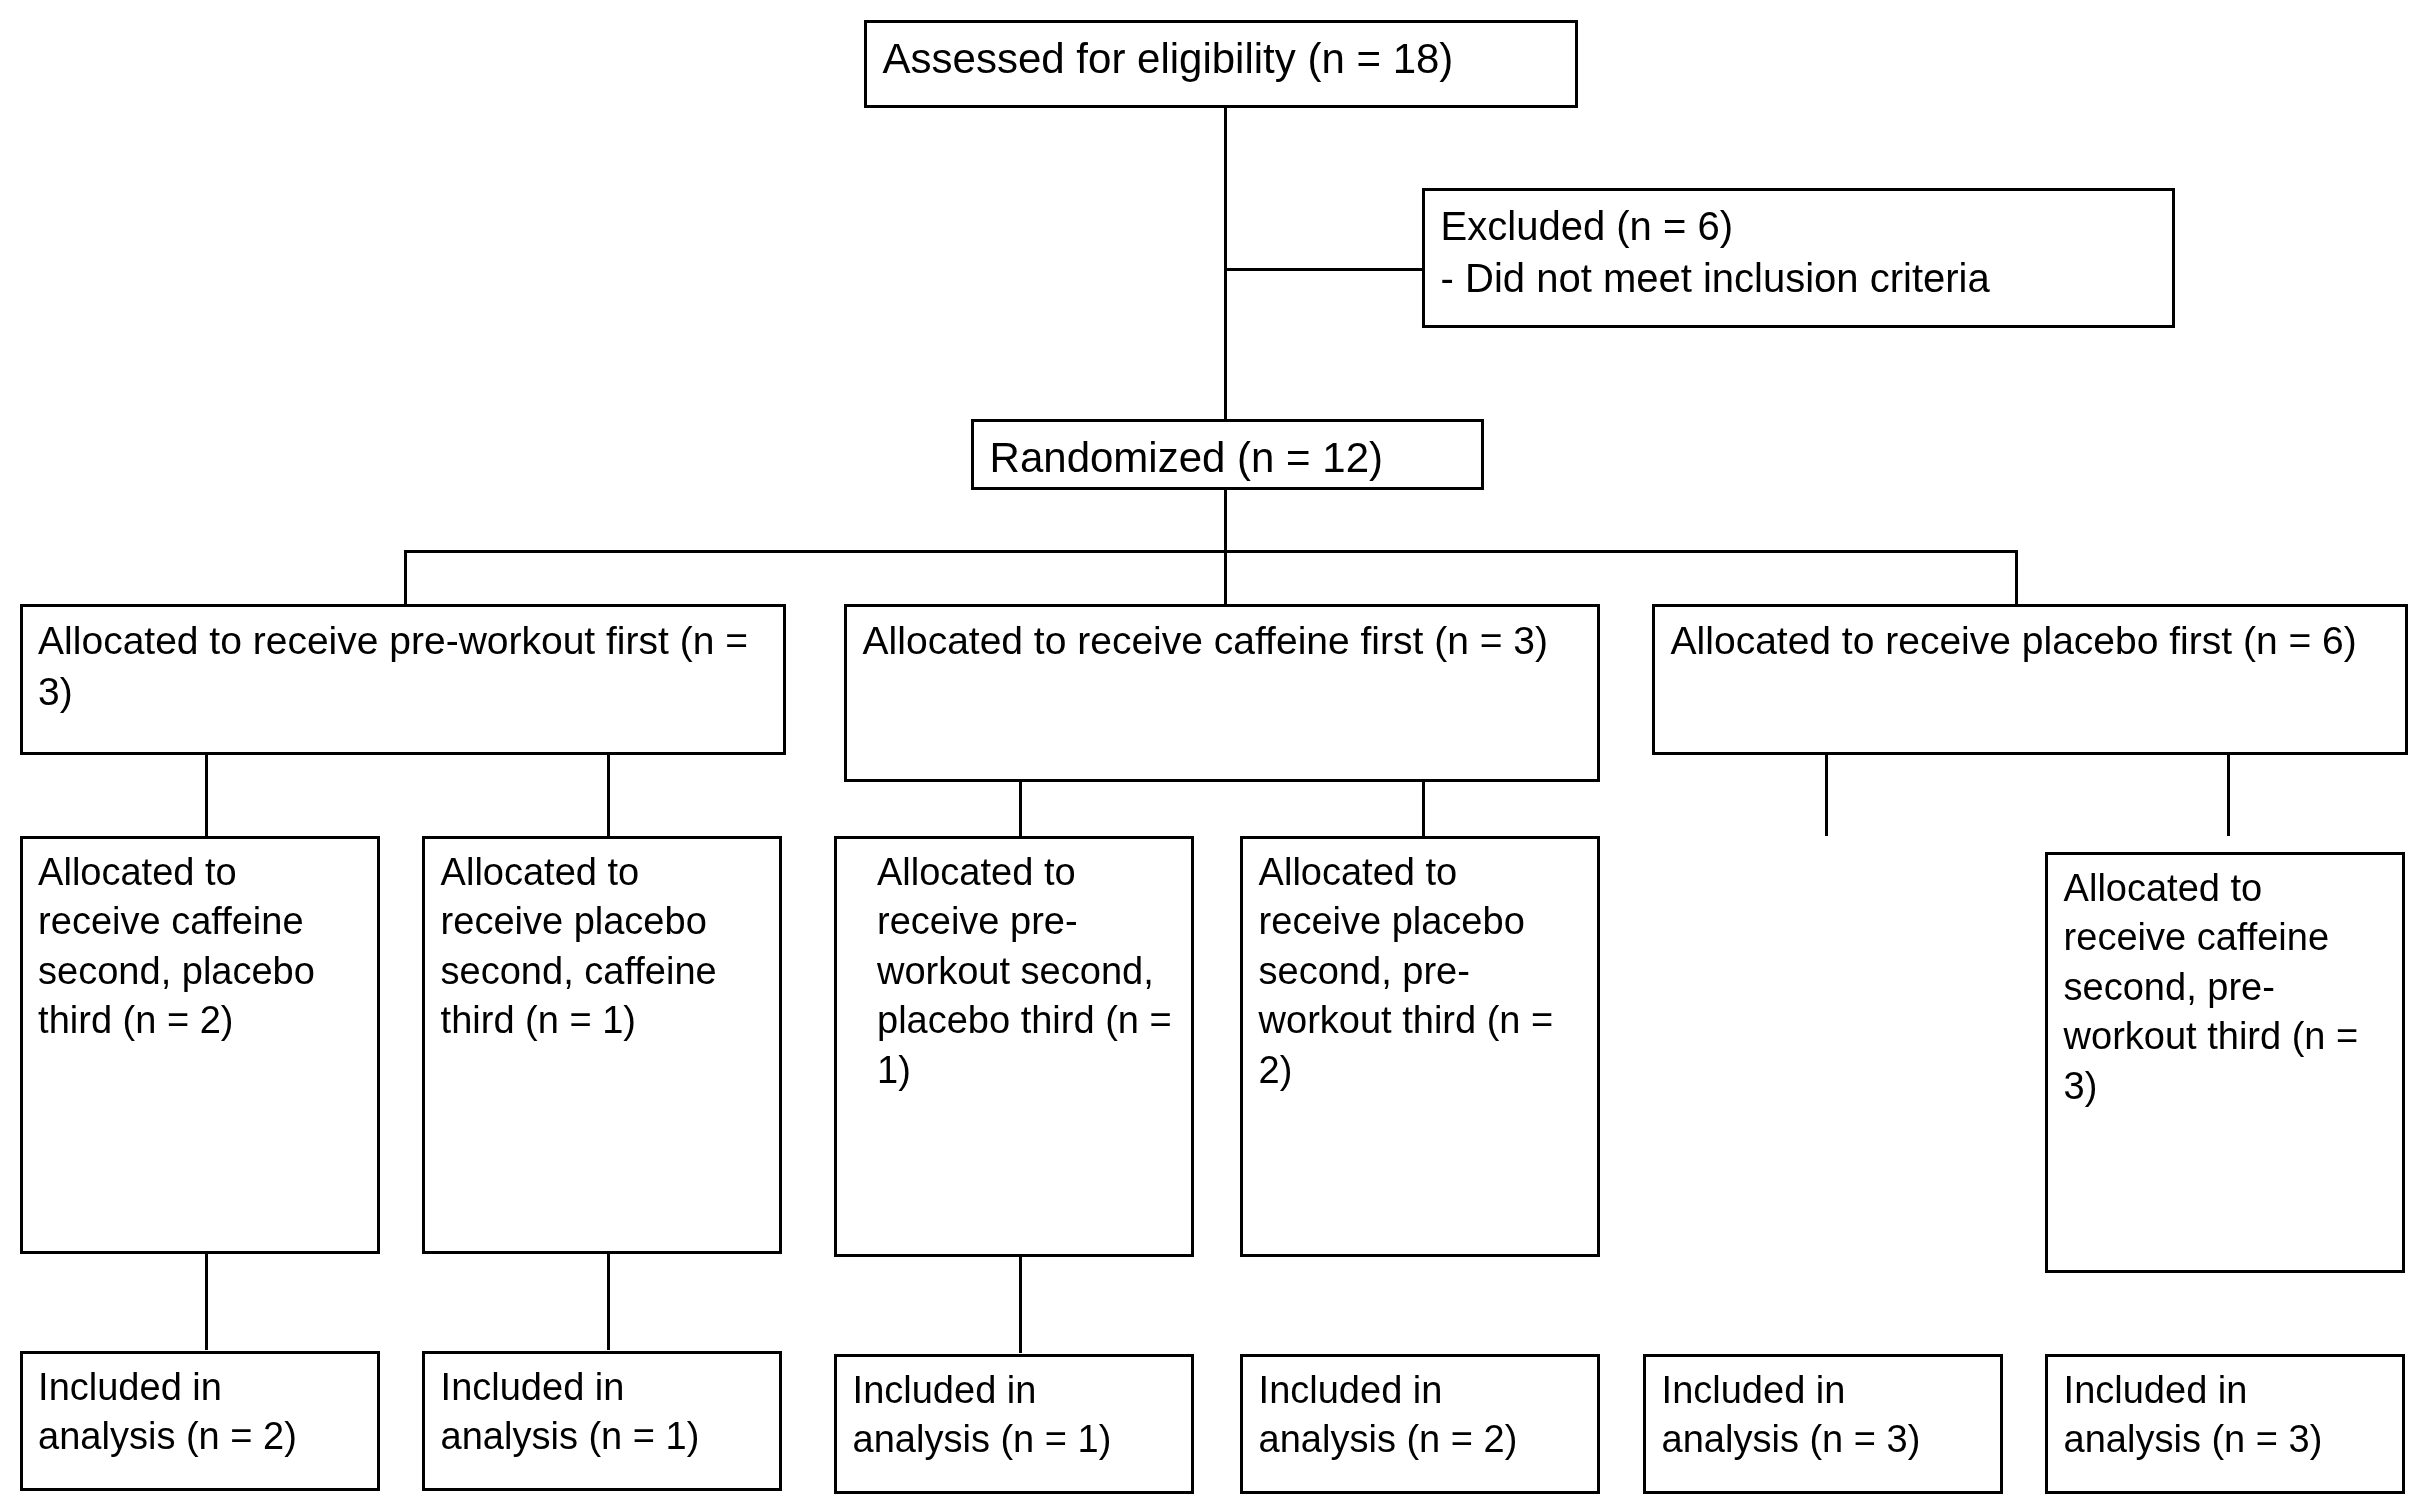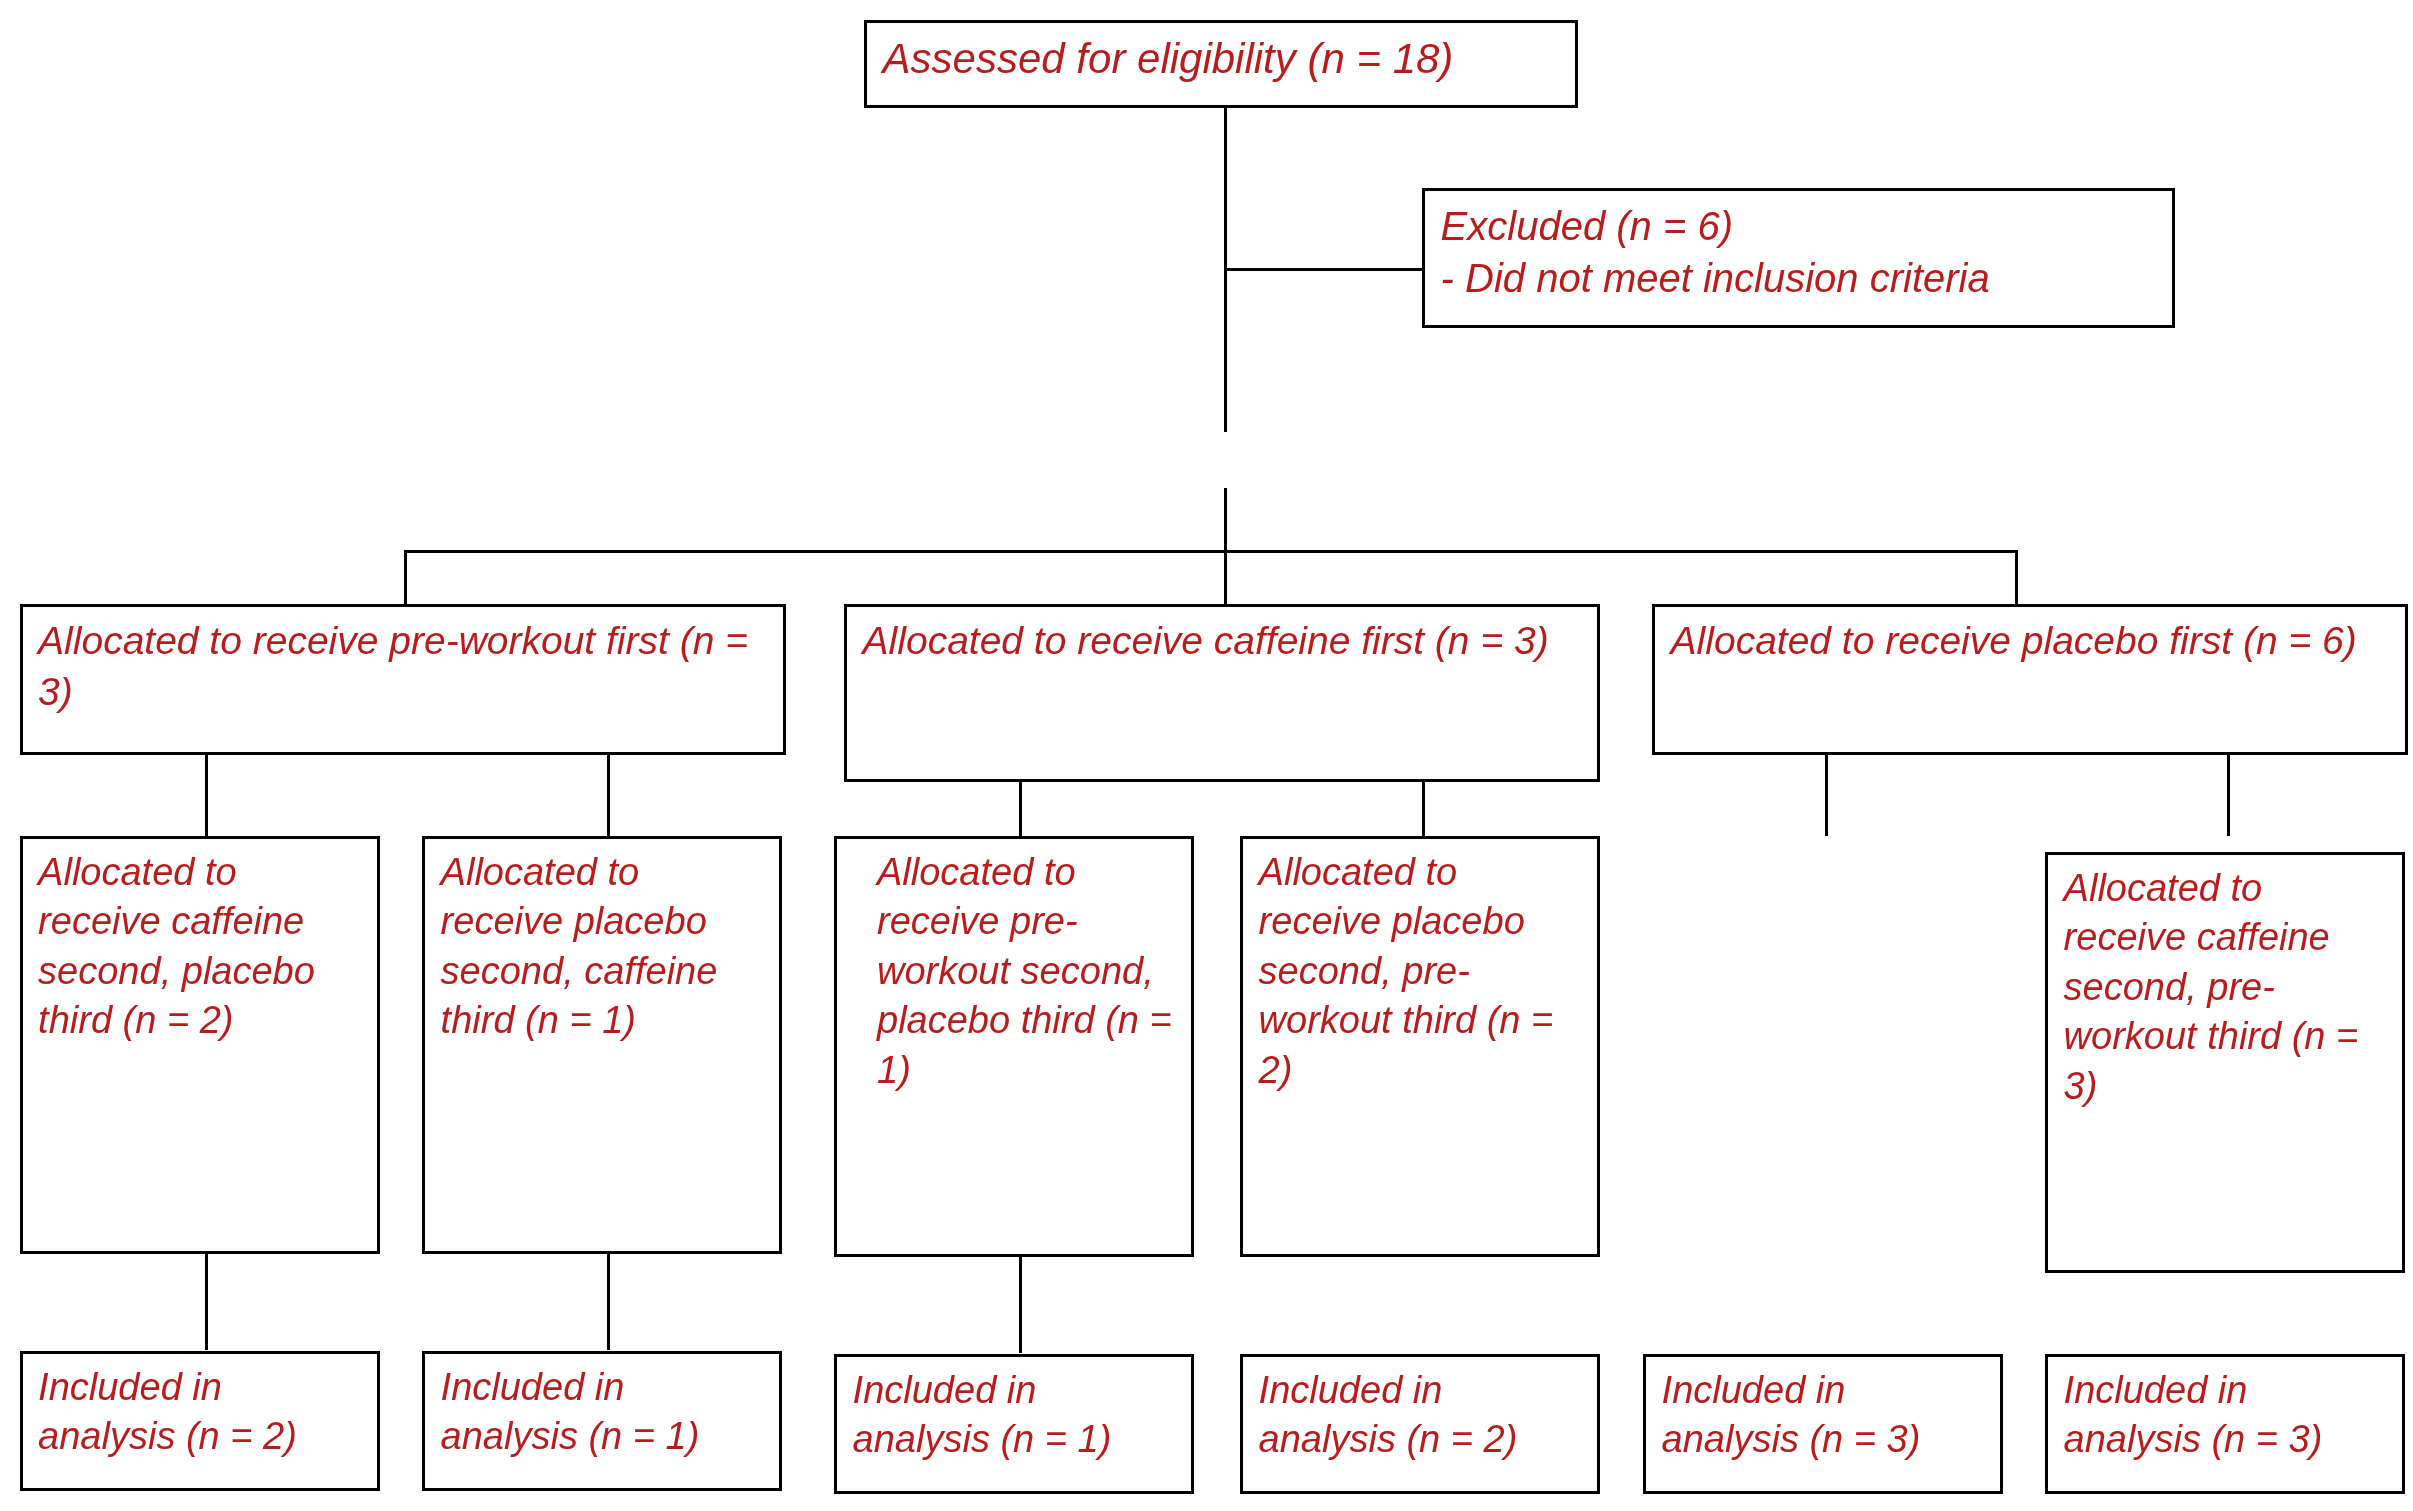--- a/index.html
+++ b/index.html
@@ -13,24 +13,23 @@
     overflow:hidden;
   }
 
   .box{
     position:absolute;
     box-sizing:border-box;
     border:3.2px solid #000;
     background:#fff;
     padding:9px 13px 6.5px 15.6px;
     line-height:1.30;
-    color:#b91c1c;
+    color:#000000;
     white-space:pre-wrap;
     overflow:hidden;
-    font-style:italic;
   }
 
   
   .vline{position:absolute;background:#000;width:3.2px;}
   .hline{position:absolute;background:#000;height:3.2px;}
 
   
   .r1{font-size:42px;}          
   .r2{font-size:40px;}          
   .r3{font-size:42px;}          
@@ -61,20 +60,21 @@
 
   <div class="vline" style="left:205px;top:1253px;height:97px;"></div>
   <div class="vline" style="left:607px;top:1253px;height:97px;"></div>
   <div class="vline" style="left:1019px;top:1256px;height:97px;"></div>
 
   <div class="box r1" style="left:864px;top:19.5px;width:714px;height:88px;">Assessed for eligibility (n = 18)</div>
 
   <div class="box r2" style="left:1422px;top:188px;width:753px;height:140px;">Excluded (n = 6)
 - Did not meet inclusion criteria</div>
 
+  <div class="box r3" style="left:971px;top:419px;width:513px;height:71px;">Randomized (n = 12)</div>
 
   <div class="box r4" style="left:19.5px;top:604px;width:766px;height:151px;">Allocated to receive pre-workout first (n = 3)</div>
   <div class="box r4" style="left:844px;top:604px;width:756px;height:178px;">Allocated to receive caffeine first (n = 3)</div>
   <div class="box r4" style="left:1652px;top:604px;width:756px;height:151px;">Allocated to receive placebo first (n = 6)</div>
 
   <div class="box r5" style="left:19.5px;top:836px;width:360px;height:418px;">Allocated to receive caffeine second, placebo third (n = 2)</div>
   <div class="box r5" style="left:422px;top:836px;width:360px;height:418px;">Allocated to receive placebo second, caffeine third (n = 1)</div>
   <div class="box r5" style="left:834px;top:836px;width:360px;height:421px;padding-left:40px;">Allocated to receive pre-workout second, placebo third (n = 1)</div>
   <div class="box r5" style="left:1240px;top:836px;width:360px;height:421px;">Allocated to receive placebo second, pre-workout third (n = 2)</div>
   <div class="box r5" style="left:2045px;top:836px;width:360px;height:421px;margin-top:16px;">Allocated to receive caffeine second, pre-workout third (n = 3)</div>

